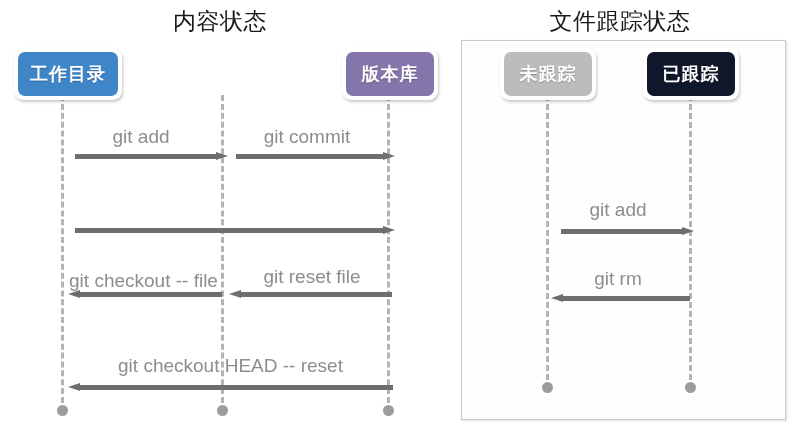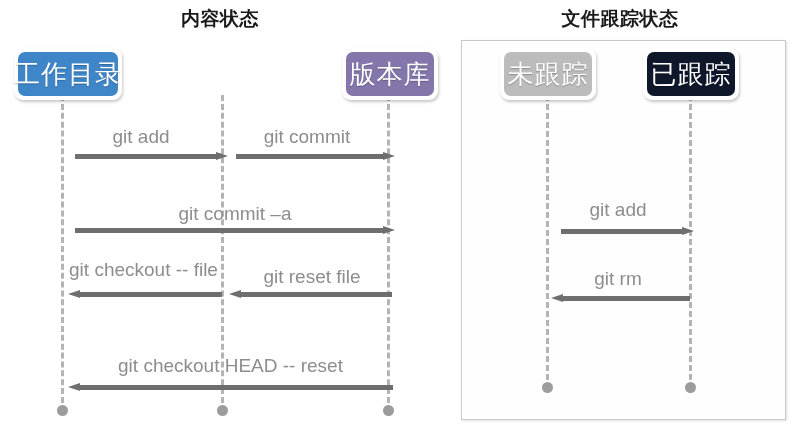--- a/index.html
+++ b/index.html
@@ -15,22 +15,22 @@
     overflow: hidden;
   }
   #diagram {
     position: absolute;
     inset: 0;
     width: 800px;
     height: 437px;
   }
   .panel-title {
     position: absolute;
-    font-size: 19px;
-    font-weight: bold;
+    font-size: 23px;
+    font-weight: normal;
     color: #1a1a1a;
     letter-spacing: 0.5px;
     white-space: nowrap;
     text-align: center;
   }
   #title-left  { left: 0;   top: 6px;  width: 440px; }
   #title-right { left: 440px; top: 6px; width: 360px; }
 
   
   .panel-frame {
@@ -58,22 +58,22 @@
   .node .inner {
     width: 100%;
     height: 100%;
     border-radius: 7px;
     display: flex;
     align-items: center;
     justify-content: center;
     box-sizing: border-box;
   }
   .node .label {
-    font-size: 26px;
-    font-weight: normal;
+    font-size: 18px;
+    font-weight: bold;
     color: #ffffff;
     letter-spacing: 1px;
     line-height: 1;
     text-shadow: 0 1px 1px rgba(0,0,0,0.25);
     white-space: nowrap;
   }
 
   
   .lifeline {
     position: absolute;
@@ -163,27 +163,26 @@
     <div class="shaft"></div>
     <div class="head"></div>
   </div>
 
   <div class="arrow-label" style="left:227px; top:126px; width:160px;">git commit</div>
   <div class="arrow right" style="left:236px; top:152px; width:159px;">
     <div class="shaft"></div>
     <div class="head"></div>
   </div>
 
-  <div class="arrow-label" style="left:75px; top:203px; width:320px;">git commit –a</div>
   <div class="arrow right" style="left:75px; top:226px; width:320px;">
     <div class="shaft"></div>
     <div class="head"></div>
   </div>
 
-  <div class="arrow-label" style="left:66px; top:259px; width:155px;">git checkout -- file</div>
+  <div class="arrow-label" style="left:66px; top:270px; width:155px;">git checkout -- file</div>
   <div class="arrow left" style="left:68px; top:290px; width:154px;">
     <div class="shaft"></div>
     <div class="head"></div>
   </div>
 
   <div class="arrow-label" style="left:232px; top:266px; width:160px;text-align:center;">git reset file</div>
   <div class="arrow left" style="left:229px; top:290px; width:163px;">
     <div class="shaft"></div>
     <div class="head"></div>
   </div>

